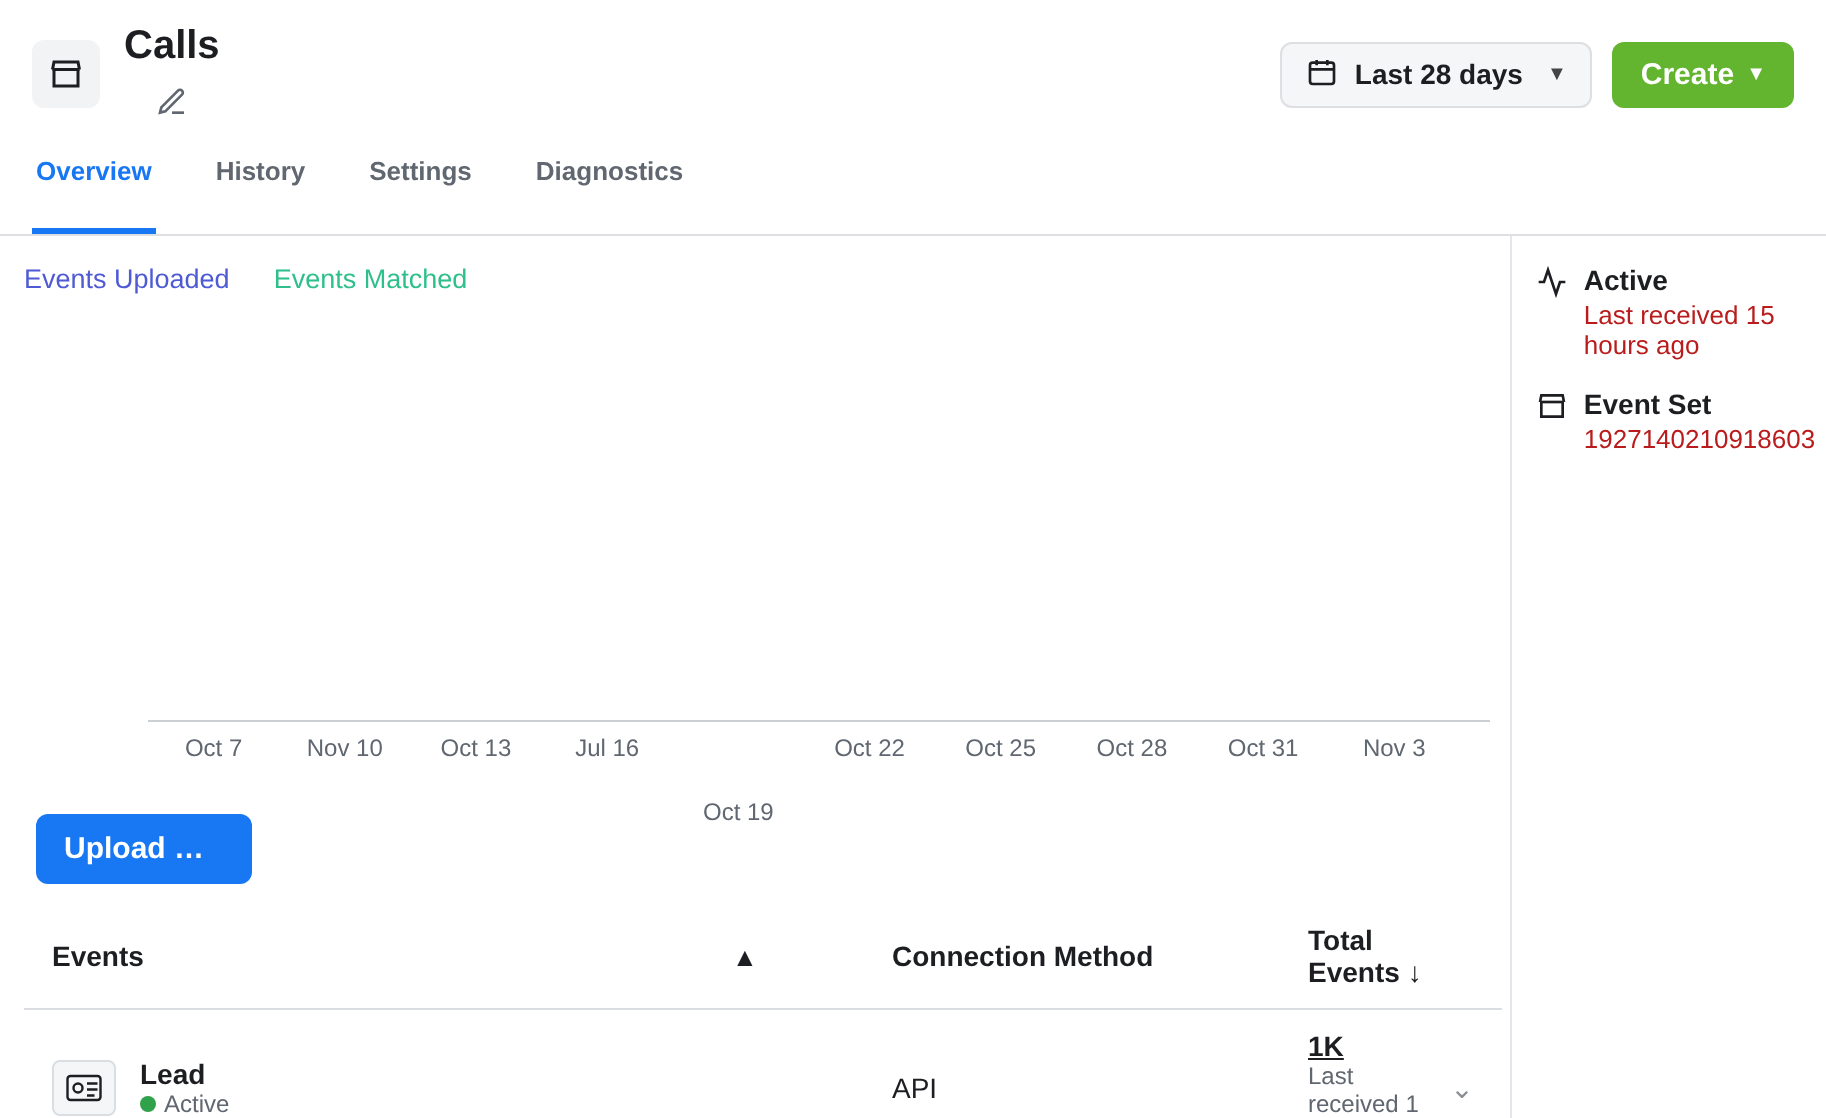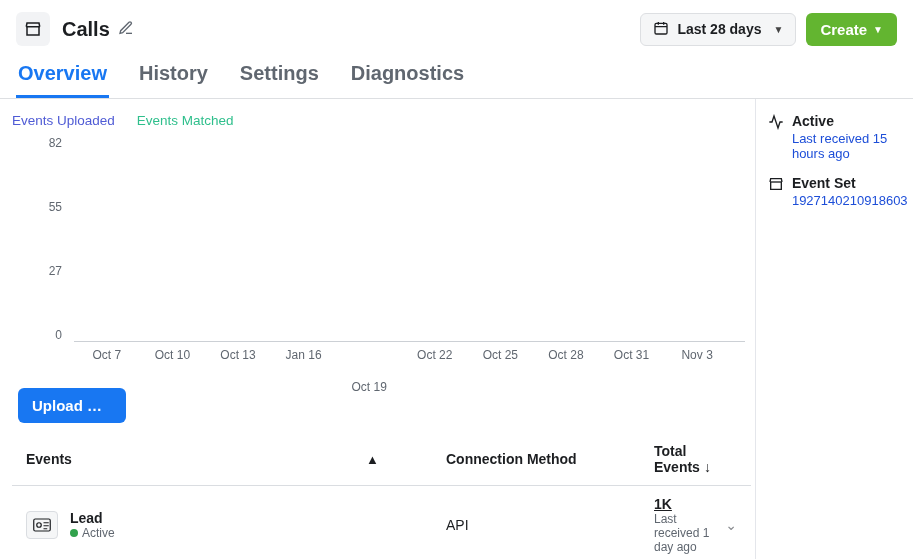--- a/index.html
+++ b/index.html
@@ -14,42 +14,42 @@
     display: flex;
     align-items: center;
     justify-content: space-between;
     padding: 12px 16px 8px 16px;
   }
   .header-left { display: flex; align-items: center; gap: 12px; }
   .store-icon-wrap {
     width: 34px; height: 34px; background: #f2f3f5; border-radius: 6px;
     display: flex; align-items: center; justify-content: center;
   }
-  .title-row { display: flex; align-items: center; gap: 8px; }
+  .title-row { display: flex; align-items: center; gap: 8px; flex-direction: column; }
   .title { font-size: 20px; font-weight: 700; }
   .pencil { color: #606770; cursor: pointer; }
   .header-right { display: flex; align-items: center; gap: 10px; }
   .pill {
     display: flex; align-items: center; gap: 8px;
     border: 1px solid #dddfe2; background: #f5f6f7;
     border-radius: 6px; padding: 6px 12px; cursor: pointer;
     font-size: 14px; font-weight: 600; color: #1c1e21;
   }
   .pill .chev { margin-left: 4px; font-size: 10px; color: #444; }
   .create-btn {
     background: #63b530; color: #fff; border: none; border-radius: 6px;
     padding: 8px 14px; font-size: 15px; font-weight: 700; cursor: pointer;
     display: flex; align-items: center; gap: 6px;
   }
   .create-btn .chev { font-size: 10px; }
   .tabs {
     display: flex; gap: 28px; padding: 0 16px; border-bottom: 1px solid #dddfe2;
   }
   .tab {
-    padding: 8px 2px 10px 2px; font-size: 20px; font-weight: 600; color: #606770;
+    padding: 8px 2px 21px 2px; font-size: 13px; font-weight: 600; color: #606770;
     cursor: pointer; border-bottom: 3px solid transparent;
   }
   .tab.active { color: #1877f2; border-bottom-color: #1877f2; }
 
   .content { display: flex; }
   .main { flex: 1; padding: 14px 4px 0 12px; }
   .side { width: 202px; border-left: 1px solid #e4e6eb; padding: 14px 12px; }
 
   .chart-title { font-size: 15px; font-weight: 700; margin-bottom: 6px; }
   .legend { display: flex; gap: 22px; margin-bottom: 2px; }
@@ -111,21 +111,21 @@
   .event-name { font-weight: 700; font-size: 14px; }
   .event-status { font-size: 12px; color: #606770; display: flex; align-items: center; gap: 4px; }
   .dot-green { width: 8px; height: 8px; border-radius: 50%; background: #31a24c; display: inline-block; }
   .total-val { font-weight: 700; text-decoration: underline; }
   .sub { font-size: 12px; color: #606770; }
   .chev-gray { color: #8a8d91; font-size: 14px; }
 
   .side-item { display: flex; gap: 8px; margin-bottom: 14px; }
   .side-icon { width: 16px; flex: 0 0 16px; color: #1c1e21; margin-top: 1px; }
   .side-title { font-weight: 700; font-size: 14px; }
-  .side-sub { font-size: 13px; color: #1d4ed8; margin-top: 2px; }
+  .side-sub { font-size: 13px; color: #b91c1c; margin-top: 2px; }
   .warn-icon { font-size: 13px; }
 </style>
 </head>
 <body>
 
 <div class="header">
   <div class="header-left">
     <div class="store-icon-wrap">
       <svg width="18" height="18" viewBox="0 0 24 24" fill="none" stroke="#1c1e21" stroke-width="2">
         <path d="M3 9l1-5h16l1 5"></path>
@@ -170,26 +170,20 @@
 
 <div class="content">
   <div class="main">
 
     <div class="legend">
       <span class="legend-item legend-uploaded">Events Uploaded</span>
       <span class="legend-item legend-matched">Events Matched</span>
     </div>
 
     <div class="chart-wrap">
-      <div class="y-axis" id="y-axis">
-          <div>82</div>
-          <div>55</div>
-          <div>27</div>
-          <div>0</div>
-        </div>
       <div class="plot">
         <div class="bars" id="bars">
             <div class="slot">
               <div class="bar up" style="height: 0%;"></div>
               <div class="bar mt" style="height: 0%;"></div>
             </div>
             <div class="slot">
               <div class="bar up" style="height: 46.3415%;"></div>
               <div class="bar mt" style="height: 2.43902%;"></div>
             </div>
@@ -302,23 +296,23 @@
               <div class="bar mt" style="height: 2.43902%;"></div>
             </div>
             <div class="slot">
               <div class="bar up" style="height: 0%;"></div>
               <div class="bar mt" style="height: 2.43902%;"></div>
             </div>
           </div>
       </div>
       <div class="x-axis" id="x-axis">
           <div class="x-tick" style="flex: 3 1 0%;">Oct 7</div>
-          <div class="x-tick" style="flex: 3 1 0%;">Oct 10</div>
+          <div class="x-tick" style="flex: 3 1 0%;">Nov 10</div>
           <div class="x-tick" style="flex: 3 1 0%;">Oct 13</div>
-          <div class="x-tick" style="flex: 3 1 0%;">Jan 16</div>
+          <div class="x-tick" style="flex: 3 1 0%;">Jul 16</div>
           <div class="x-tick" style="flex: 3 1 0%; margin-top: 32px;">Oct 19</div>
           <div class="x-tick" style="flex: 3 1 0%;">Oct 22</div>
           <div class="x-tick" style="flex: 3 1 0%;">Oct 25</div>
           <div class="x-tick" style="flex: 3 1 0%;">Oct 28</div>
           <div class="x-tick" style="flex: 3 1 0%;">Oct 31</div>
           <div class="x-tick" style="flex: 3 1 0%;">Nov 3</div>
         </div>
     </div>
 
     <div class="upload-btn-row">

